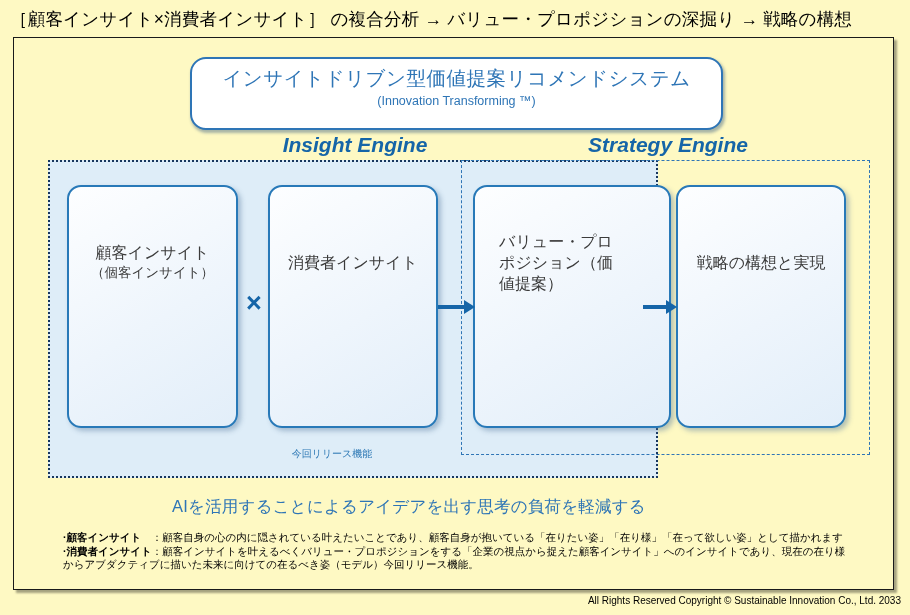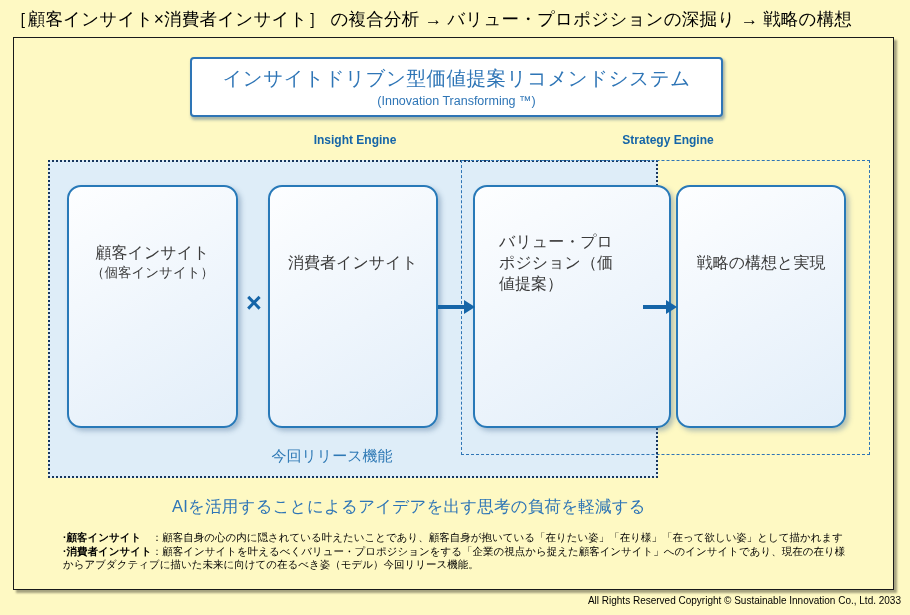--- a/index.html
+++ b/index.html
@@ -17,36 +17,36 @@
     letter-spacing: 0.2px;
   }
 
   .outer-frame {
     position: absolute; left: 13px; top: 37px; width: 881px; height: 553px;
     border: 1.5px solid #1a1a1a; background: transparent;
     box-shadow: 2.5px 2.5px 2px rgba(0,0,0,0.35);
   }
 
   .header-box {
-    position: absolute; left: 190px; top: 57px; width: 533px; height: 60px;
-    background: #ffffff; border: 2px solid #2E75B6; border-radius: 4px;
+    position: absolute; left: 190px; top: 57px; width: 533px; height: 73px;
+    background: #ffffff; border: 2px solid #2E75B6; border-radius: 16px;
     box-shadow: 1.5px 2.5px 3px rgba(60,95,130,0.45);
     text-align: center;
   }
   .header-box .hb-title {
     margin-top: 6px; font-size: 19.5px; font-weight: 500; color: #2E75B6;
     letter-spacing: 0.5px;
   }
   .header-box .hb-subtitle {
     margin-top: 2px; font-size: 12.5px; color: #2E75B6;
   }
 
   .engine-label {
     position: absolute; top: 133px; transform: translateX(-50%);
-    font-size: 12px; font-weight: bold; color: #1565A8; white-space: nowrap;
+    font-size: 21px; font-weight: bold; color: #1565A8; white-space: nowrap; font-style: italic;
   }
   .engine-label.insight { left: 355px; }
   .engine-label.strategy { left: 668px; }
 
   .insight-container {
     position: absolute; left: 48px; top: 160px; width: 610px; height: 318px;
     background: #DEEDF8; border: 2px dotted #17365D; z-index: 1;
   }
   .strategy-container {
     position: absolute; left: 461px; top: 160px; width: 409px; height: 295px;
@@ -85,21 +85,21 @@
   .flow-arrow::after {
     content: ""; position: absolute; right: -10px; top: -5px;
     border-left: 11px solid #1565A8;
     border-top: 7px solid transparent; border-bottom: 7px solid transparent;
   }
   .flow-arrow.a1 { left: 438px; width: 27px; }
   .flow-arrow.a2 { left: 643px; width: 24px; }
 
   .release-label {
     position: absolute; left: 332px; top: 447px; transform: translateX(-50%);
-    font-size: 15px; color: #2E79B5; z-index: 3; white-space: nowrap;
+    font-size: 10px; color: #2E79B5; z-index: 3; white-space: nowrap;
   }
 
   .message-line {
     position: absolute; left: 409px; top: 496px; transform: translateX(-50%);
     font-size: 16.5px; color: #2E75B6; white-space: nowrap; letter-spacing: 0.2px;
   }
 
   .footnotes {
     position: absolute; left: 63px; top: 531px; width: 800px;
     font-size: 10.5px; line-height: 13.5px; color: #000;

